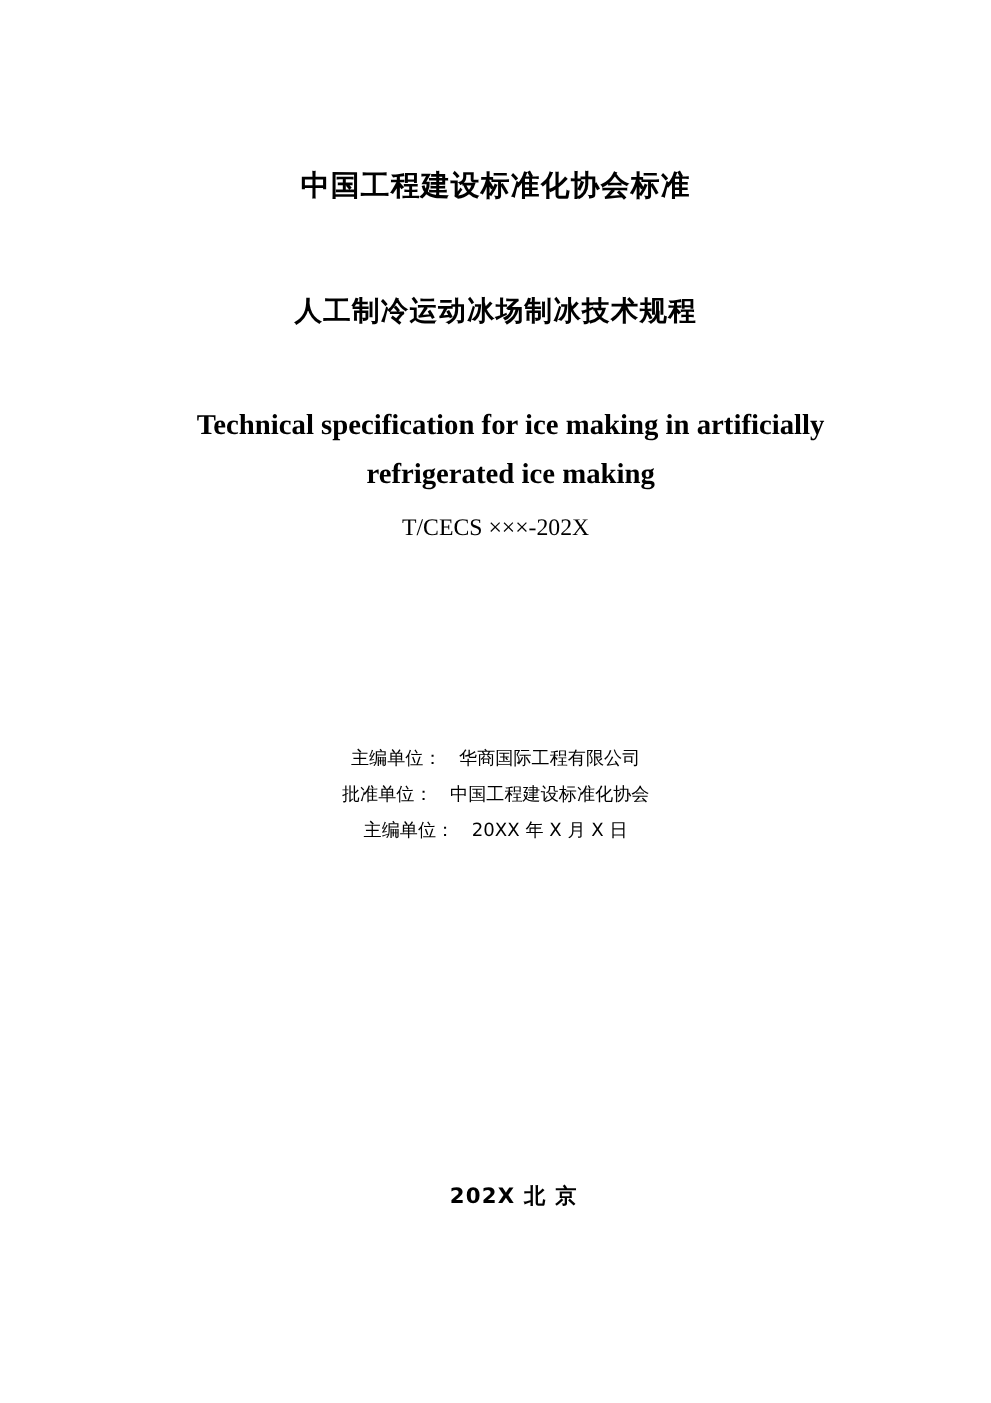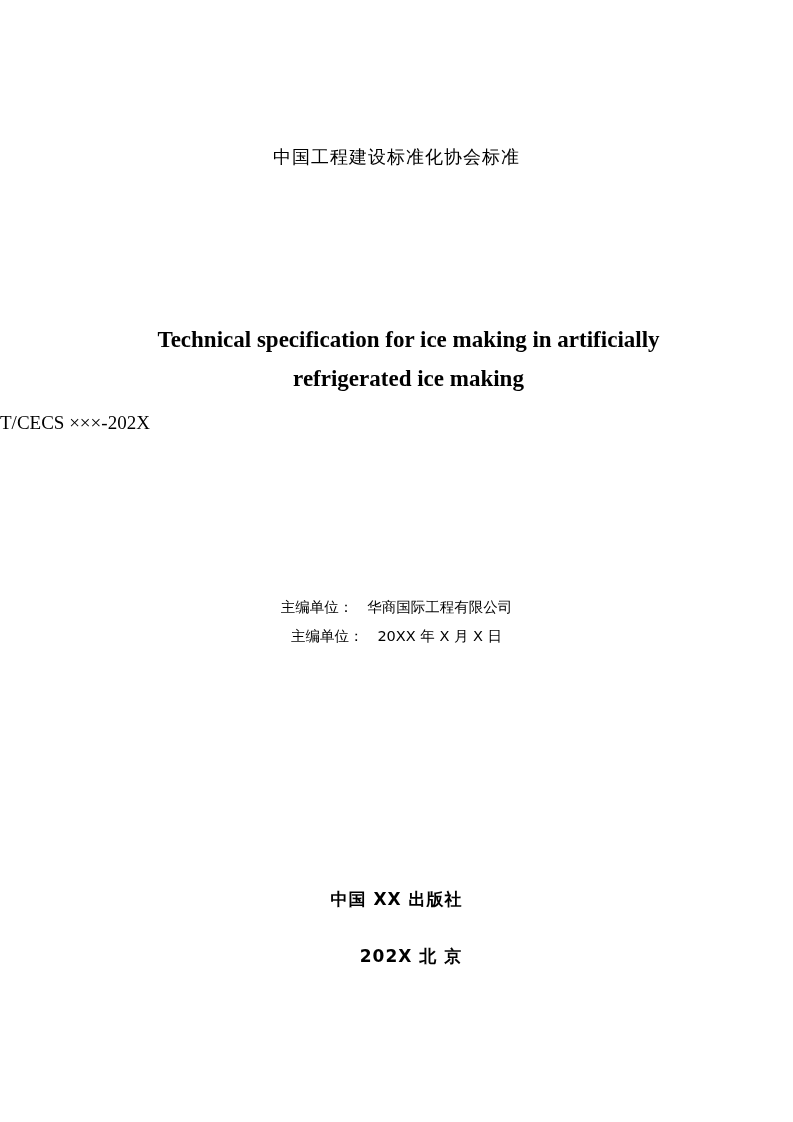--- a/index.html
+++ b/index.html
@@ -21,25 +21,24 @@
     box-sizing: border-box;
     position: relative;
   }
 
   .line-assoc {
     position: absolute;
     top: 133px;
     left: 0;
     right: 0;
     text-align: center;
-    font-size: 18px;
-    font-weight: normal;
+    font-size: 23px;
+    font-weight: bold;
     letter-spacing: 1px;
     font-family: "DejaVu Sans", "Liberation Sans", sans-serif;
-    margin-top: 12px;
   }
 
   .line-cn-title {
     position: absolute;
     top: 234px;
     left: 0;
     right: 0;
     text-align: center;
     font-size: 22px;
     font-weight: bold;
@@ -61,20 +60,21 @@
   .en-title .en-line {
     display: block;
     padding-left: 24px;
   }
 
   .std-code {
     position: absolute;
     top: 412px;
     left: 0;
     right: 0;
+    text-align: center;
     font-size: 19px;
     font-family: "Liberation Serif", "DejaVu Serif", serif;
   }
 
   .meta-block {
     position: absolute;
     top: 593px;
     left: 0;
     right: 0;
     text-align: center;
@@ -120,30 +120,31 @@
     padding-left: 29px;
   }
 </style>
 </head>
 <body>
 
 <div class="page">
 
   <div class="line-assoc">中国工程建设标准化协会标准</div>
 
+  <div class="line-cn-title">人工制冷运动冰场制冰技术规程</div>
 
   <div class="en-title">
     <span class="en-line">Technical specification for ice making in artificially</span>
     <span class="en-line">refrigerated ice making</span>
   </div>
 
   <div class="std-code">T/CECS ×××-202X</div>
 
   <div class="meta-block">
     <span class="meta-row"><span class="meta-label">主编单位：</span><span class="meta-value">华商国际工程有限公司</span></span>
+    <span class="meta-row"><span class="meta-label">批准单位：</span><span class="meta-value">中国工程建设标准化协会</span></span>
     <span class="meta-row"><span class="meta-label">主编单位：</span><span class="meta-value">20XX 年 X 月 X 日</span></span>
   </div>
 
-  <div class="publisher">中国 XX 出版社</div>
 
   <div class="pub-year">202X   北 京</div>
 
 </div>
 
 </body></html>

